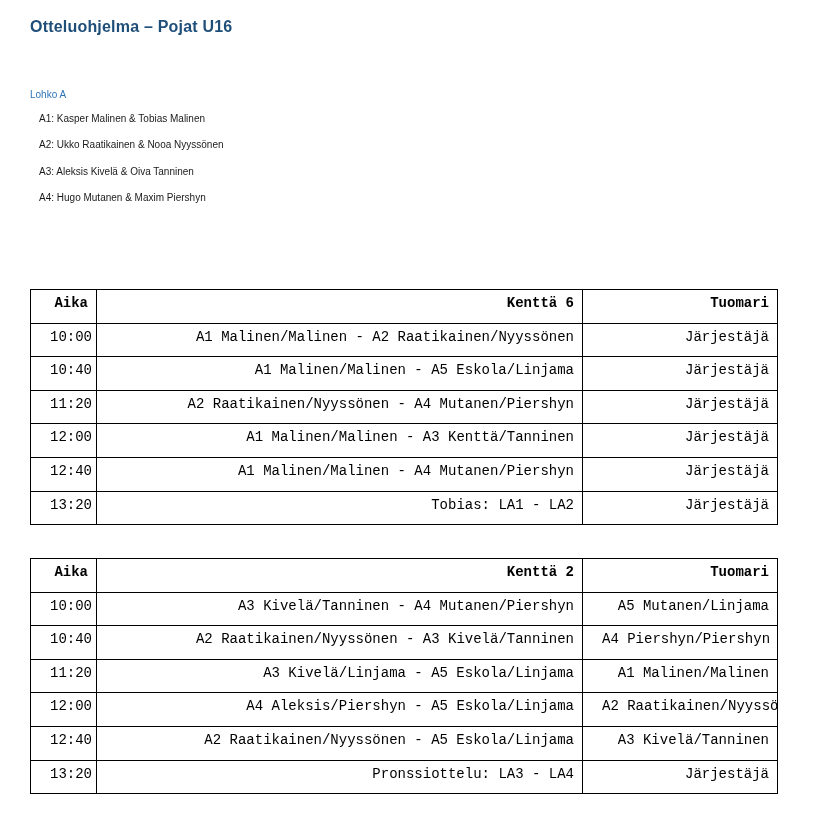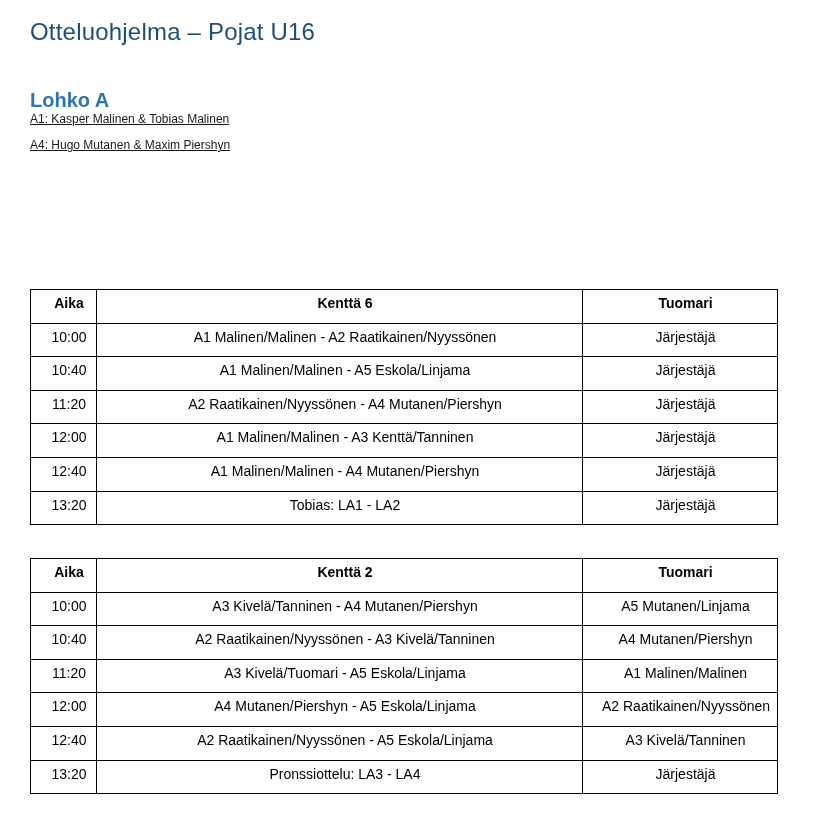--- a/index.html
+++ b/index.html
@@ -12,81 +12,83 @@
     height: 816px;
     position: relative;
     font-family: "Liberation Sans", sans-serif;
     color: #000000;
     overflow: hidden;
   }
   .page-title {
     position: absolute;
     left: 30px;
     top: 18px;
-    font-size: 24px;
-    font-weight: normal;
+    font-size: 16px;
+    font-weight: bold;
     color: #1F4E79;
     letter-spacing: 0.2px;
   }
   .group-heading {
     position: absolute;
     left: 30px;
     top: 89px;
-    font-size: 20px;
-    font-weight: bold;
+    font-size: 10px;
+    font-weight: normal;
     color: #2E74B5;
   }
   .team-list {
     position: absolute;
-    left: 30px;
+    left: 39px;
     top: 109px;
-    font-size: 12px;
+    font-size: 10px;
     color: #1a1a1a;
-    text-decoration: underline;
   }
   .team-list .team-item {
     height: 26.4px;
     line-height: 20px;
   }
   table.schedule {
     position: absolute;
     left: 30px;
     width: 747px;
     border-collapse: collapse;
     table-layout: fixed;
     font-size: 14px;
     color: #000000;
   }
   table.schedule.t1 { top: 289px; }
   table.schedule.t2 { top: 558px; }
   table.schedule th, table.schedule td {
     border: 1.5px solid #000000;
     vertical-align: top;
-    text-align: center;
+    text-align: right;
     padding: 5px 8px 4px 19px;
     height: 33.6px;
     box-sizing: border-box;
     font-weight: normal;
     overflow: hidden;
     white-space: nowrap;
+    font-family: Liberation Mono, monospace;
   }
   table.schedule th { font-weight: bold; }
   col.c-time   { width: 66px; }
   col.c-field  { width: 486px; }
   col.c-referee{ width: 195px; }
 </style>
 </head>
 <body>
 
 <div class="page-title">Otteluohjelma – Pojat U16</div>
 
 <div class="group-heading">Lohko A</div>
 
 <div class="team-list">
   <div class="team-item">A1: Kasper Malinen &amp; Tobias Malinen</div>
+  <div class="team-item">A2: Ukko Raatikainen &amp; Nooa Nyyssönen</div>
+  <div class="team-item">A3: Aleksis Kivelä &amp; Oiva Tanninen</div>
   <div class="team-item">A4: Hugo Mutanen &amp; Maxim Piershyn</div>
 </div>
 
 <table class="schedule t1">
   <colgroup>
       <col class="c-time">
       <col class="c-field">
       <col class="c-referee">
     </colgroup>
   <thead>
@@ -145,30 +147,30 @@
   </thead>
   <tbody>
     <tr>
       <td>10:00</td>
       <td>A3 Kivelä/Tanninen - A4 Mutanen/Piershyn</td>
       <td>A5 Mutanen/Linjama</td>
     </tr>
     <tr>
       <td>10:40</td>
       <td>A2 Raatikainen/Nyyssönen - A3 Kivelä/Tanninen</td>
-      <td>A4 Mutanen/Piershyn</td>
+      <td>A4 Piershyn/Piershyn</td>
     </tr>
     <tr>
       <td>11:20</td>
-      <td>A3 Kivelä/Tuomari - A5 Eskola/Linjama</td>
+      <td>A3 Kivelä/Linjama - A5 Eskola/Linjama</td>
       <td>A1 Malinen/Malinen</td>
     </tr>
     <tr>
       <td>12:00</td>
-      <td>A4 Mutanen/Piershyn - A5 Eskola/Linjama</td>
+      <td>A4 Aleksis/Piershyn - A5 Eskola/Linjama</td>
       <td>A2 Raatikainen/Nyyssönen</td>
     </tr>
     <tr>
       <td>12:40</td>
       <td>A2 Raatikainen/Nyyssönen - A5 Eskola/Linjama</td>
       <td>A3 Kivelä/Tanninen</td>
     </tr>
     <tr>
       <td>13:20</td>
       <td>Pronssiottelu: LA3 - LA4</td>

